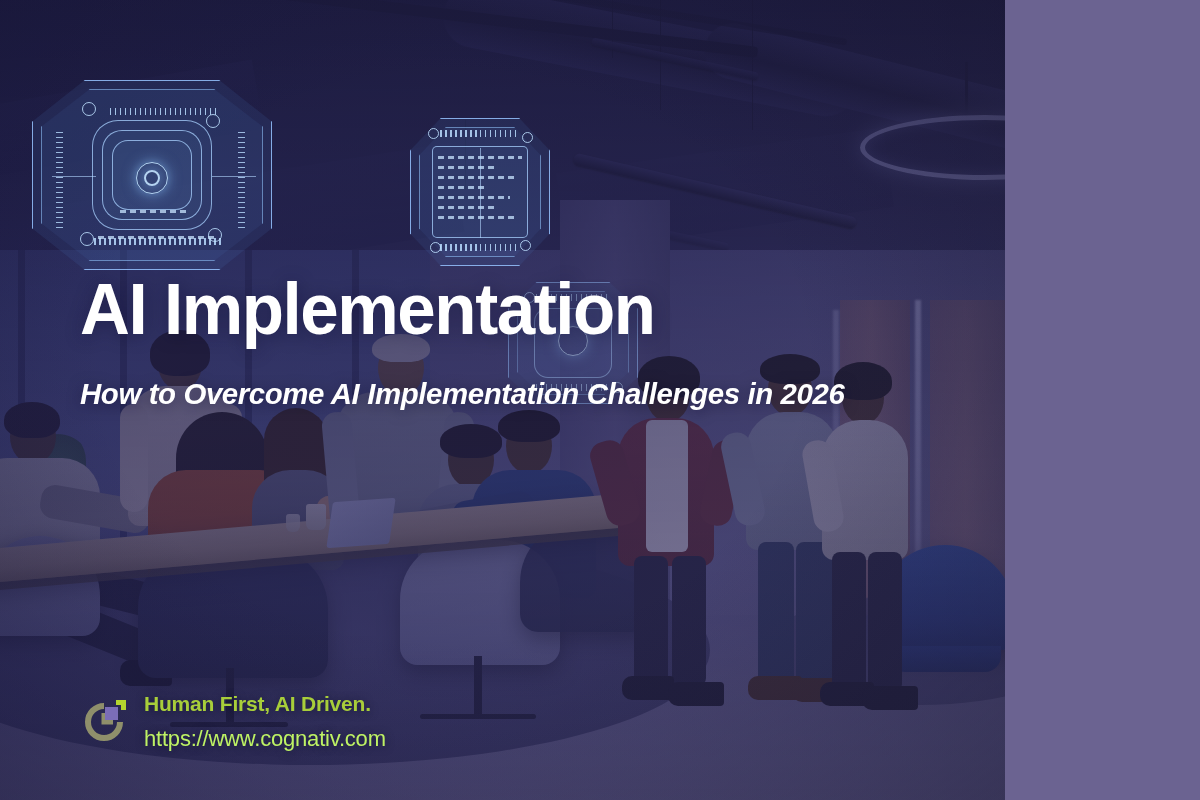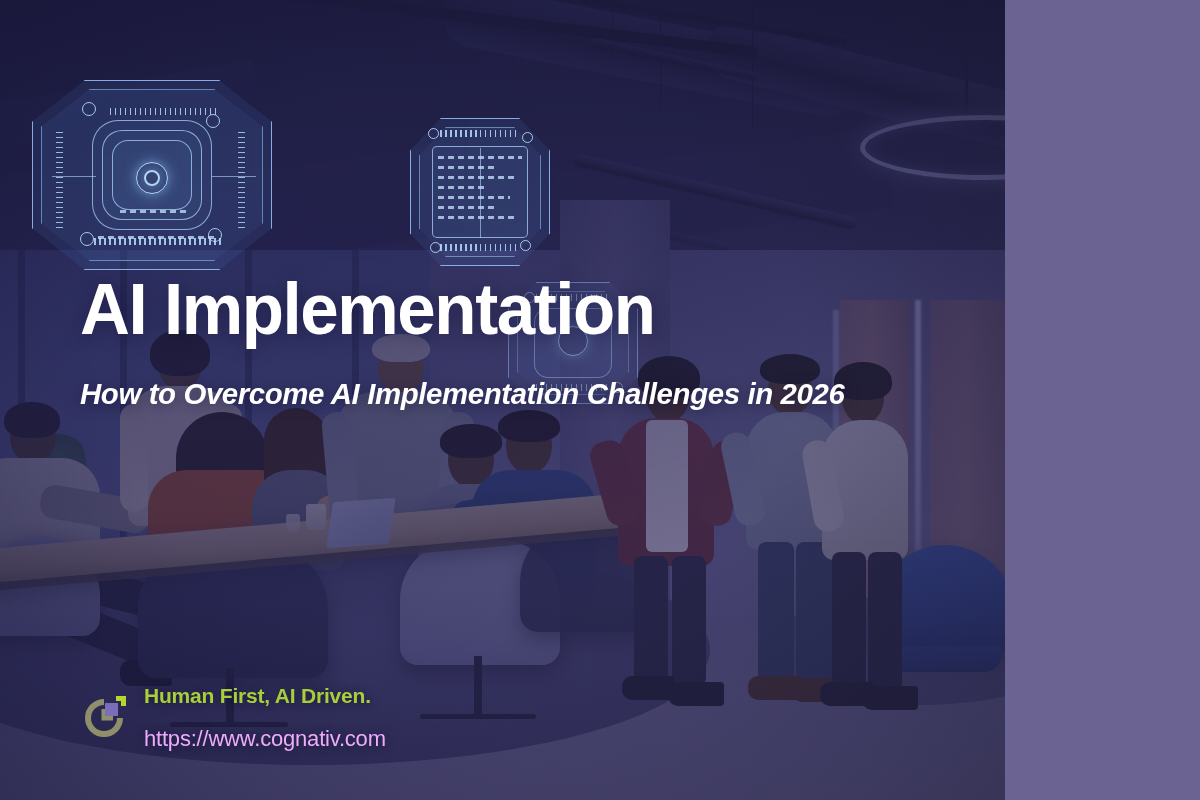--- a/index.html
+++ b/index.html
@@ -258,27 +258,27 @@
     white-space:nowrap;
     transform:scaleX(.98); transform-origin:left center;
   }
 
   
   .footer {
     position:absolute; left:80px; bottom:48px;
     display:flex; align-items:center; gap:16px;
   }
   .logomark { position:relative; width:48px; height:48px; flex:0 0 48px; }
-  .footer-text { display:flex; flex-direction:column; gap:18px; }
+  .footer-text { display:flex; flex-direction:column; gap:10px; }
   .tagline {
     font-size:21px; font-weight:700; color:#a8ce3a; letter-spacing:-.2px;
     text-shadow:0 1px 8px rgba(15,15,40,.6);
   }
   .siteurl {
-    font-size:22px; font-weight:400; color:#f0abfc; letter-spacing:-.2px;
+    font-size:22px; font-weight:400; color:#bef264; letter-spacing:-.2px;
     text-shadow:0 1px 8px rgba(15,15,40,.6);
   }
 </style>
 </head>
 <body>
 
 <div class="banner">
 
   <div class="photo">
 

